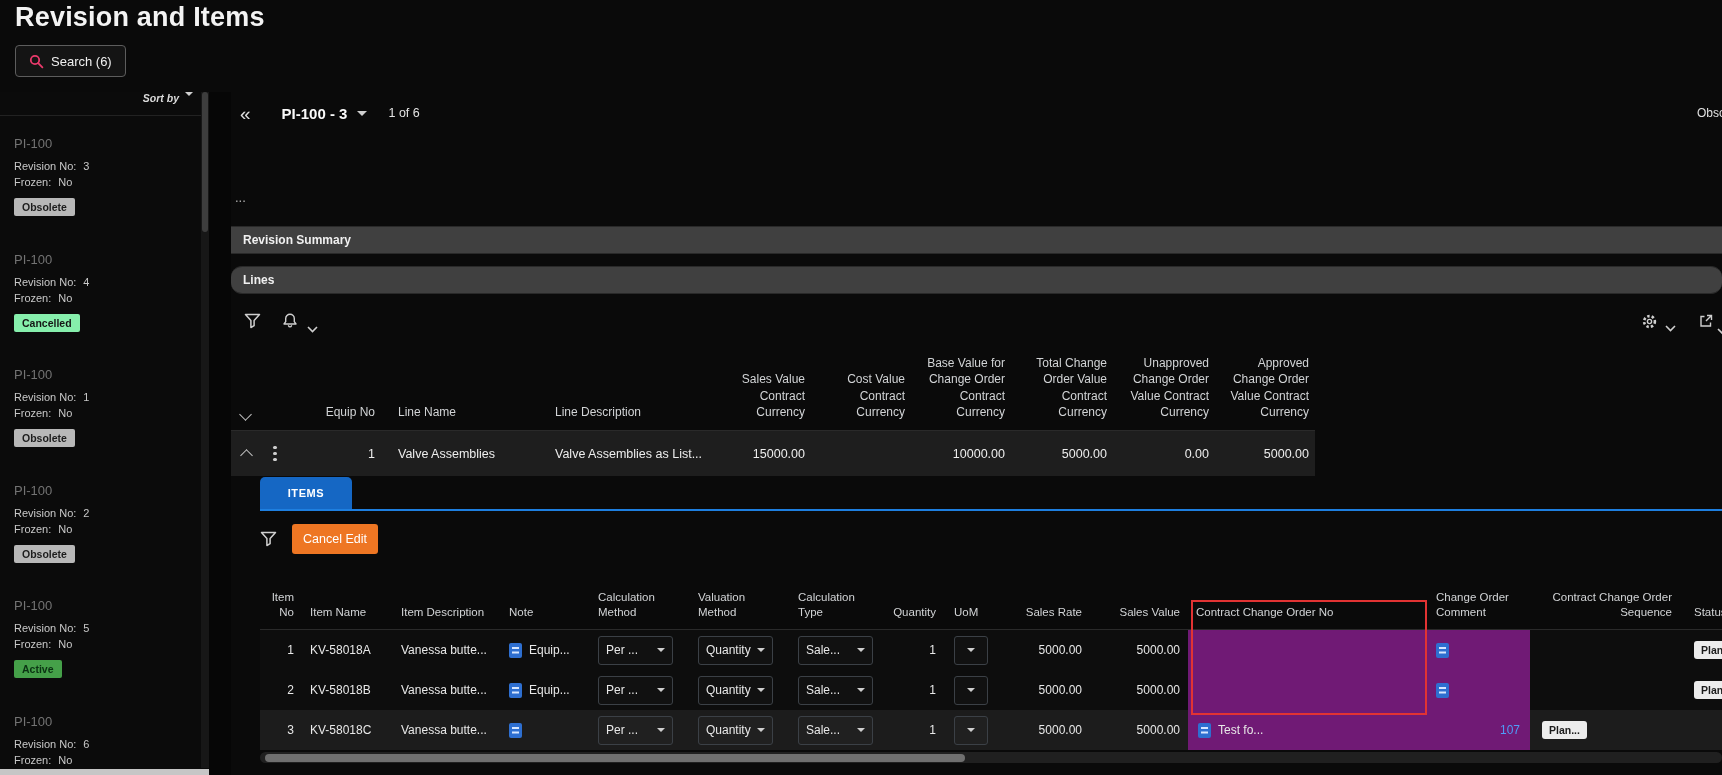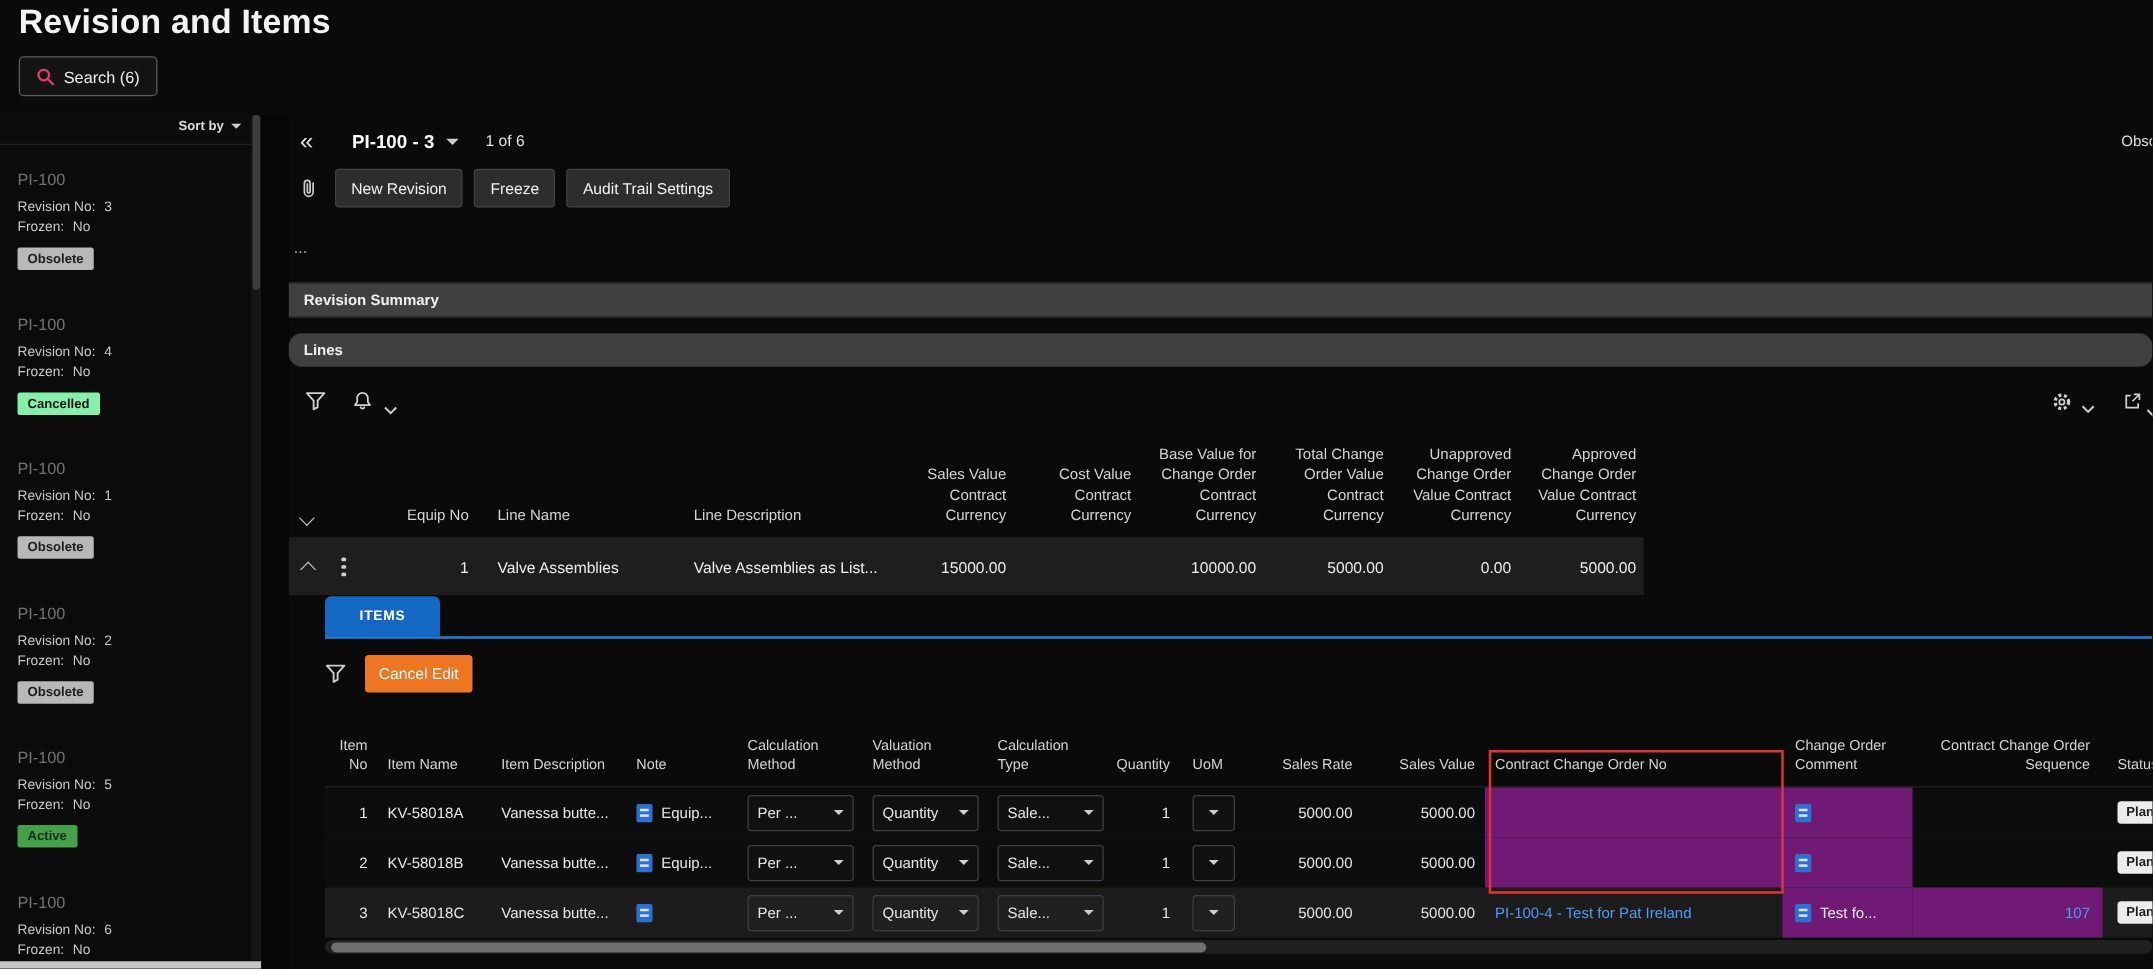--- a/index.html
+++ b/index.html
@@ -6,21 +6,21 @@
   body{width:1722px;height:775px;overflow:hidden;font-family:"Liberation Sans",sans-serif;}
   .app{position:relative;width:1722px;height:775px;background:#0a0a0a;color:#e8e8e8;overflow:hidden;}
 
   
   .page-title{position:absolute;left:15px;top:2px;font-size:27px;font-weight:bold;color:#f3f3f3;letter-spacing:.2px;}
   .search-btn{position:absolute;left:15px;top:45px;height:32px;display:flex;align-items:center;gap:7px;padding:0 13px;
     background:#141414;border:1px solid #5d5d5d;border-radius:4px;color:#f0f0f0;font-size:13px;cursor:pointer;}
 
   
   .sidebar{position:absolute;left:0;top:92px;width:201px;bottom:0;background:#0b0b0b;}
-  .sortbar{position:absolute;top:0;right:8px;height:18px;display:flex;align-items:center;gap:6px;color:#dcdcdc;font-size:10.5px;font-weight:bold;cursor:pointer;}
+  .sortbar{position:absolute;top:0;right:8px;height:18px;display:flex;gap:6px;color:#dcdcdc;font-size:10.5px;font-weight:bold;cursor:pointer;font-style:italic;}
   .sidebar-divider{position:absolute;top:23px;left:0;right:0;height:1px;background:#222;}
   .side-item{position:absolute;left:14px;width:172px;cursor:pointer;}
   .side-item .t{font-size:13px;color:#737373;margin-bottom:9px;}
   .side-item .kv{display:flex;font-size:11px;color:#c9c9c9;margin-bottom:4px;}
   .side-item .kv .v{margin-left:7px;}
   .badge{display:inline-block;margin-top:6px;font-size:10.5px;padding:3px 8px;border-radius:2px;font-weight:bold;}
   .badge--obsolete{background:#b8b8b8;color:#1d1d1d;}
   .badge--cancelled{background:#86efac;color:#151515;}
   .badge--active{background:#45a049;color:#0b3313;}
   .side-scroll{position:absolute;left:201px;top:92px;width:8px;bottom:7px;background:#171717;}
@@ -95,21 +95,21 @@
   .p-dd{padding-left:10px;} .p-qty{padding-right:10px;} .p-uom{padding-left:8px;} .p-num{padding-right:8px;}
   .p-ccon{padding-left:8px;} .p-cmt{padding-left:10px;} .p-seq{padding-right:10px;} .p-status{padding-left:12px;}
 
   .irow{height:40px;align-items:center;font-size:12px;color:#e8e8e8;}
   .irow.dark{background:#0d0d0d;}
   .irow.alt{background:#1c1c1c;}
   .ic{display:flex;align-items:center;height:100%;box-sizing:border-box;overflow:hidden;white-space:nowrap;}
   .ic.r{justify-content:flex-end;}
   .c-black{background:#701a75;}
 
-  .dd{display:flex;align-items:center;justify-content:space-between;width:85px;height:29px;border:1px solid #3b4046;border-radius:3px;
+  .dd{display:flex;align-items:center;justify-content:space-between;width:75px;height:29px;border:1px solid #3b4046;border-radius:3px;
     padding:0 7px;box-sizing:border-box;background:rgba(255,255,255,0.02);font-size:12px;color:#e8e8e8;cursor:pointer;}
   .dd .tri{border-left-width:4px;border-right-width:4px;border-top-width:4px;}
   .dd.mini{width:34px;justify-content:center;}
   .dd span{overflow:hidden;white-space:nowrap;}
 
   .doc{width:13px;height:15px;background:#2e6fd0;border-radius:2px;position:relative;flex:none;cursor:pointer;}
   .doc::after{content:"";position:absolute;left:3px;right:3px;top:4px;height:2px;background:#d7e7ff;box-shadow:0 4.5px 0 #d7e7ff;}
   .note-wrap{display:flex;align-items:center;gap:7px;overflow:hidden;}
   .lnk{color:#4f9cf7;cursor:pointer;overflow:hidden;white-space:nowrap;}
   .plan{background:#ececec;color:#1c1c1c;font-size:10.5px;font-weight:bold;padding:3px 7px;border-radius:3px;white-space:nowrap;cursor:default;}
@@ -224,30 +224,20 @@
   <div class="main">
 
     <div class="nav">
       <span class="collapse-ic"></span>
       <span class="rec-title">PI-100 - 3</span>
       <span class="tri"></span>
       <span class="position">1 of 6</span>
       <span class="nav-status">Obsolete</span>
     </div>
 
-    <div class="toolbar">
-      <span class="clip-ic">
-        <svg width="16" height="17" viewBox="0 0 16 17">
-            <path d="M11.5 4.5v7a3.5 3.5 0 0 1-7 0v-7a2.3 2.3 0 0 1 4.6 0v6.7a1.1 1.1 0 0 1-2.2 0V5" fill="none" stroke="#c9c9c9" stroke-width="1.4" stroke-linecap="round"></path>
-          </svg>
-      </span>
-      <button class="tbtn">New Revision</button>
-      <button class="tbtn">Freeze</button>
-      <button class="tbtn">Audit Trail Settings</button>
-    </div>
 
     <div class="dots">...</div>
 
     <div class="secbar" id="sec-rev">Revision Summary</div>
     <div class="secbar" id="sec-lines">Lines</div>
 
     <div class="lines-tools">
       <span class="lt-filter">
         <svg width="17" height="16" viewBox="0 0 17 16">
             <path d="M1.5 1.5h14l-5.4 6v5.2l-3.2 1.8V7.5z" fill="none" stroke="#cfcfcf" stroke-width="1.5" stroke-linejoin="round"></path>
@@ -501,23 +491,20 @@
             </span>
           </div>
         <div class="ic r p-qty">1</div>
         <div class="ic p-uom">
             <span class="dd mini">
               <span class="tri"></span>
             </span>
           </div>
         <div class="ic r p-num">5000.00</div>
         <div class="ic r p-num">5000.00</div>
-        <div class="ic p-ccon">
-            <span class="lnk">PI-100-4 - Test for Pat Ireland</span>
-          </div>
         <div class="ic p-cmt c-black">
             <span class="note-wrap">
               <span class="doc"></span>
               <span>Test fo...</span>
             </span>
           </div>
         <div class="ic r p-seq c-black">
             <span class="lnk">107</span>
           </div>
         <div class="ic p-status">

